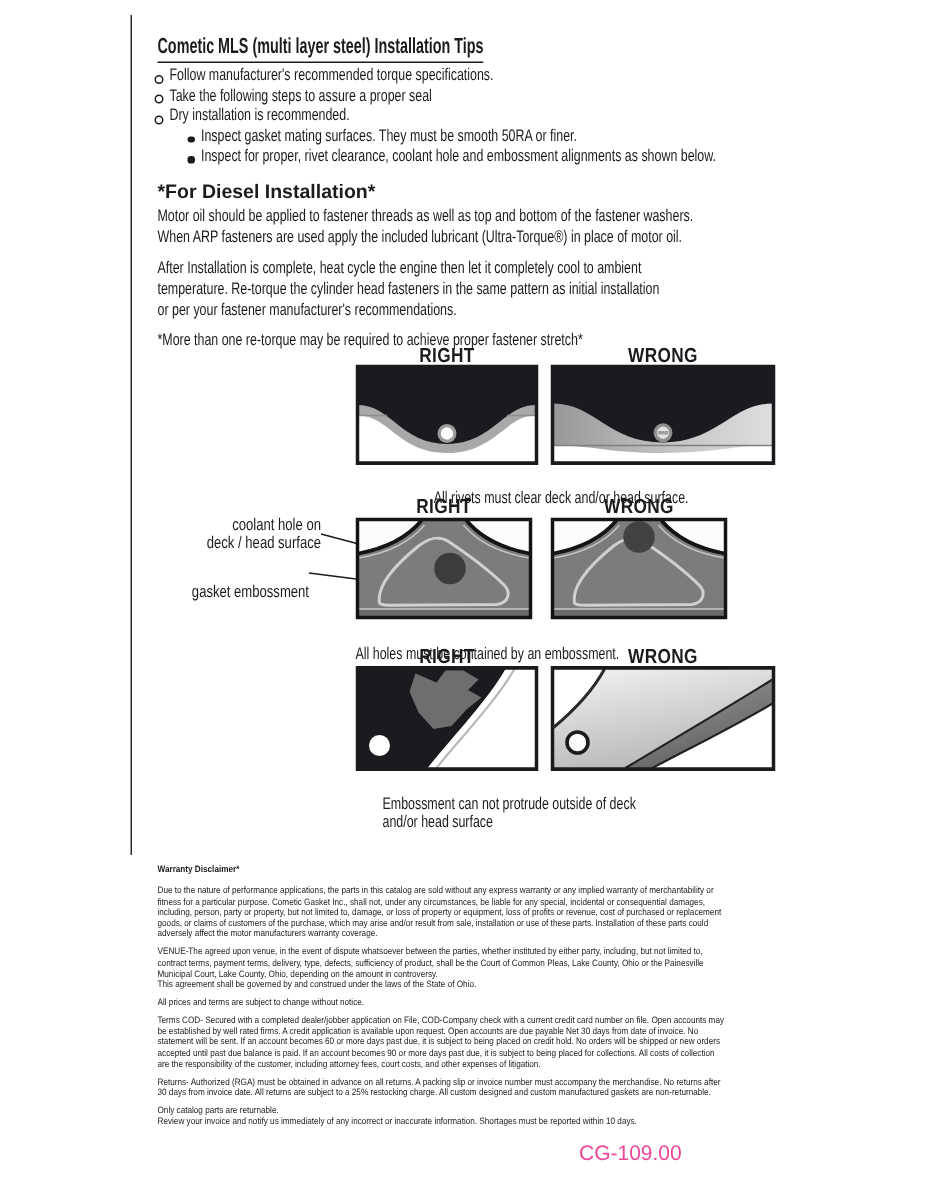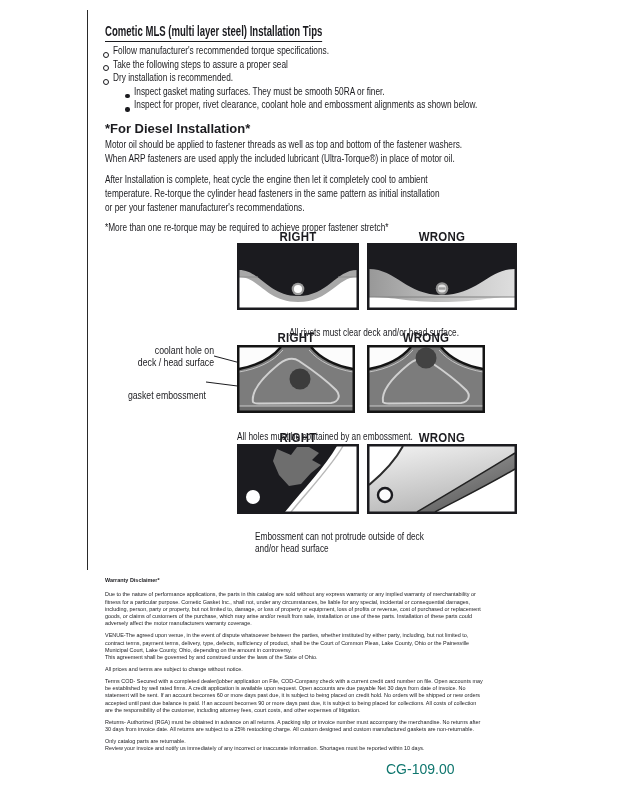--- a/index.html
+++ b/index.html
@@ -9,33 +9,33 @@
   .vrule{position:absolute;left:87px;top:10px;width:1px;height:560px;background:#2a2a2a;}
   
   .cx{transform:scaleX(0.74);transform-origin:0 0;display:block;}
   .cxc{transform:scaleX(0.85);transform-origin:50% 0;display:block;}
   .cxr{transform:scaleX(0.78);transform-origin:100% 0;display:block;}
   .title{font-size:14.5px;font-weight:700;white-space:nowrap;transform:scaleX(0.66);transform-origin:0 0;
          border-bottom:1.8px solid #1b1b1f;padding-bottom:2px;display:inline-block;}
   .h2{font-size:13px;font-weight:700;white-space:nowrap;transform:scaleX(0.68);transform-origin:0 0;}
   .body-t{font-size:11.2px;line-height:14px;white-space:pre-line;}
   .bullets{position:absolute;left:103px;top:44px;width:460px;}
-  .b-row{display:flex;align-items:flex-end;height:13.5px;}
+  .b-row{display:flex;align-items:center;height:13.5px;}
   .b-row.sub{margin-left:22px;}
   .b-open{width:4px;height:4px;border:1px solid #1b1b1f;border-radius:50%;margin:3.5px 4px 0 0;flex:none;}
   .b-dot{width:4.5px;height:4.5px;background:#1b1b1f;border-radius:50%;margin:3.5px 4px 0 0;flex:none;}
   .b-txt{font-size:11.2px;line-height:13.5px;white-space:nowrap;}
   .dlabel{font-size:13.5px;font-weight:700;letter-spacing:.3px;text-align:center;white-space:nowrap;}
   .caption{font-size:11.2px;line-height:12.5px;white-space:pre-line;}
   .callout{font-size:11.2px;line-height:12.5px;text-align:right;white-space:pre-line;}
   .warranty{position:absolute;left:105px;top:576px;width:430px;}
   .warranty p{margin:0 0 4.5px 0;font-size:6.2px;line-height:7.3px;white-space:pre-line;
               transform:scaleX(0.88);transform-origin:0 0;}
   .warranty .whead{font-weight:700;margin-bottom:7px;}
-  .pcode{font-size:14px;transform:scaleX(0.95);transform-origin:0 0;color:#0f766e;white-space:nowrap;}
+  .pcode{font-size:14px;transform:scaleX(0.95);transform-origin:0 0;color:#ec4899;white-space:nowrap;}
   svg{display:block;}
 </style>
 </head>
 <body>
 
 <div class="page">
 
   <div class="vrule"></div>
 
   <div class="abs" style="left:105px;top:22px;">

